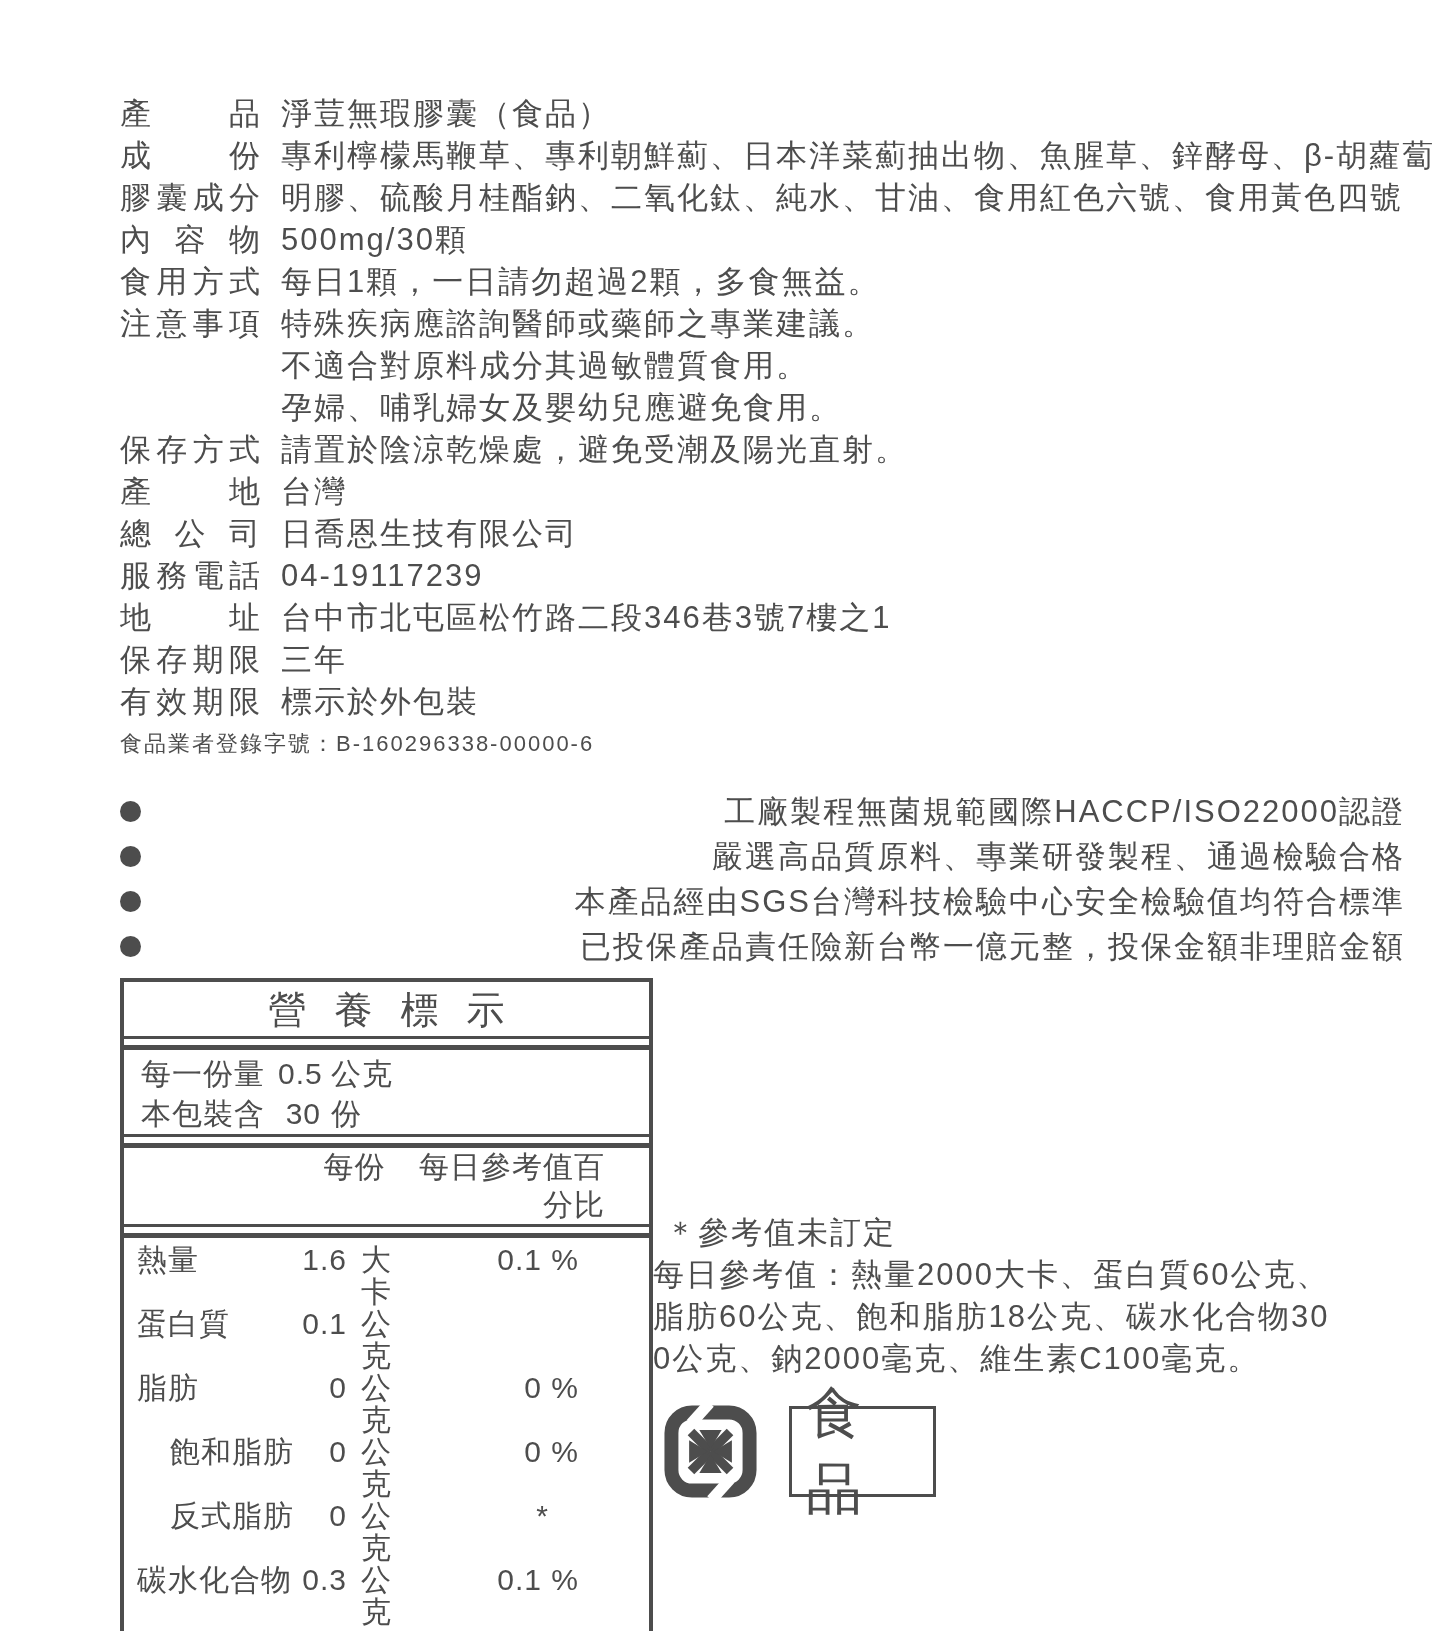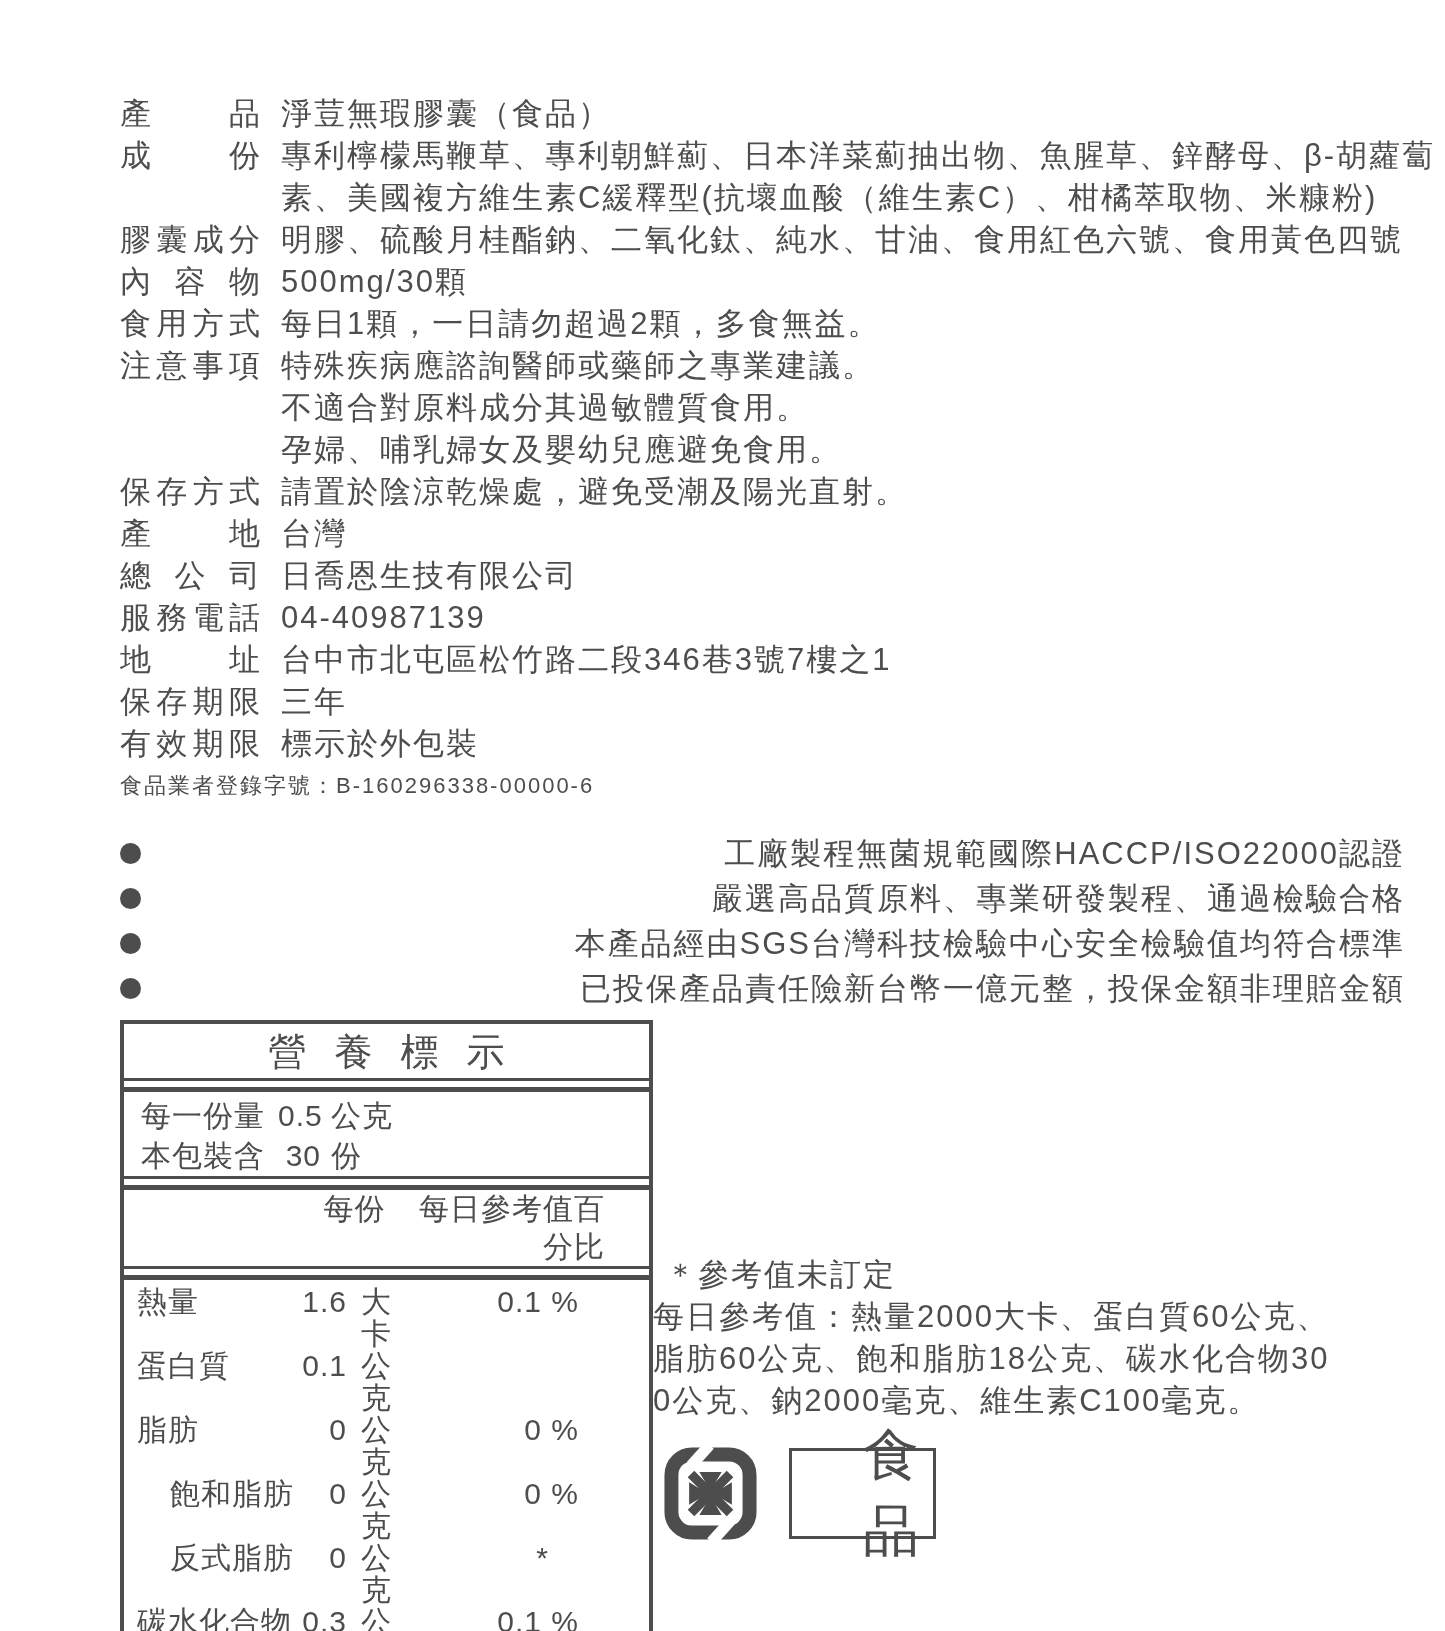--- a/index.html
+++ b/index.html
@@ -35,21 +35,21 @@
   .n-label{white-space:nowrap;}
   .n-label.indent{padding-left:33px;}
   .n-value{text-align:right;}
   .n-unit{padding-left:14px;}
   .n-dv{text-align:right;padding-right:26px;}
   .n-dv.dv-star{padding-right:56px;}
   
   .right-col{padding-top:234px;font-size:31px;letter-spacing:2px;}
   .note-star{line-height:42px;padding-left:12px;}
   .note-line{line-height:42px;white-space:nowrap;}
-  .marks{display:flex;align-items:center;gap:31px;margin-top:25px;padding-left:10px;text-align:right;}
+  .marks{display:flex;align-items:center;gap:31px;margin-top:25px;padding-left:10px;}
   .recycle-svg{width:95px;height:93px;display:block;}
   .food-box{width:147px;height:91px;border:3px solid #4d4d4d;box-sizing:border-box;
     display:flex;align-items:center;justify-content:center;
     font-size:56px;letter-spacing:14px;padding-left:14px;}
 </style>
 </head>
 <body>
 
 <div class="page">
 
@@ -62,24 +62,20 @@
         <div class="info-value">淨荳無瑕膠囊（食品）</div>
       </div>
       <div class="info-row">
         <div class="info-label">
           <span>成</span>
           <span>份</span>
         </div>
         <div class="info-value">專利檸檬馬鞭草、專利朝鮮薊、日本洋菜薊抽出物、魚腥草、鋅酵母、β-胡蘿蔔</div>
       </div>
       <div class="info-row">
-        <div class="info-label"></div>
-        <div class="info-value">素、美國複方維生素C緩釋型(抗壞血酸（維生素C）、柑橘萃取物、米糠粉)</div>
-      </div>
-      <div class="info-row">
         <div class="info-label">
           <span>膠</span>
           <span>囊</span>
           <span>成</span>
           <span>分</span>
         </div>
         <div class="info-value">明膠、硫酸月桂酯鈉、二氧化鈦、純水、甘油、食用紅色六號、食用黃色四號</div>
       </div>
       <div class="info-row">
         <div class="info-label">
@@ -139,21 +135,21 @@
         </div>
         <div class="info-value">日喬恩生技有限公司</div>
       </div>
       <div class="info-row">
         <div class="info-label">
           <span>服</span>
           <span>務</span>
           <span>電</span>
           <span>話</span>
         </div>
-        <div class="info-value">04-40987139</div>
+        <div class="info-value">04-19117239</div>
       </div>
       <div class="info-row">
         <div class="info-label">
           <span>地</span>
           <span>址</span>
         </div>
         <div class="info-value">台中市北屯區松竹路二段346巷3號7樓之1</div>
       </div>
       <div class="info-row">
         <div class="info-label">

